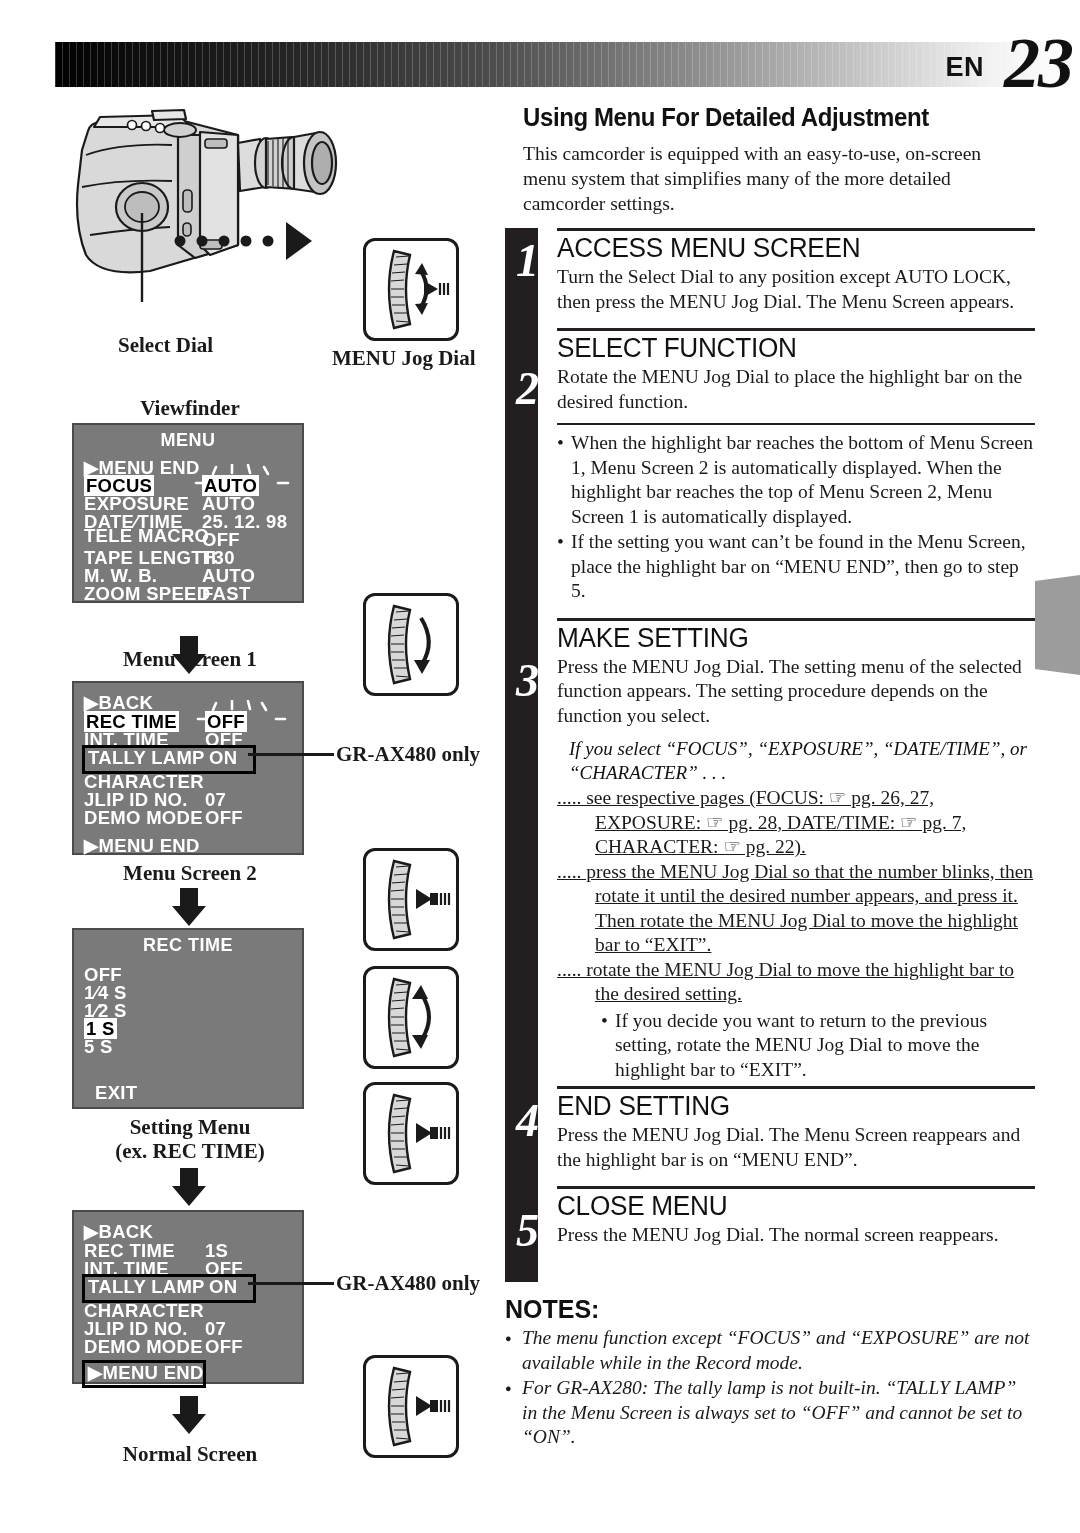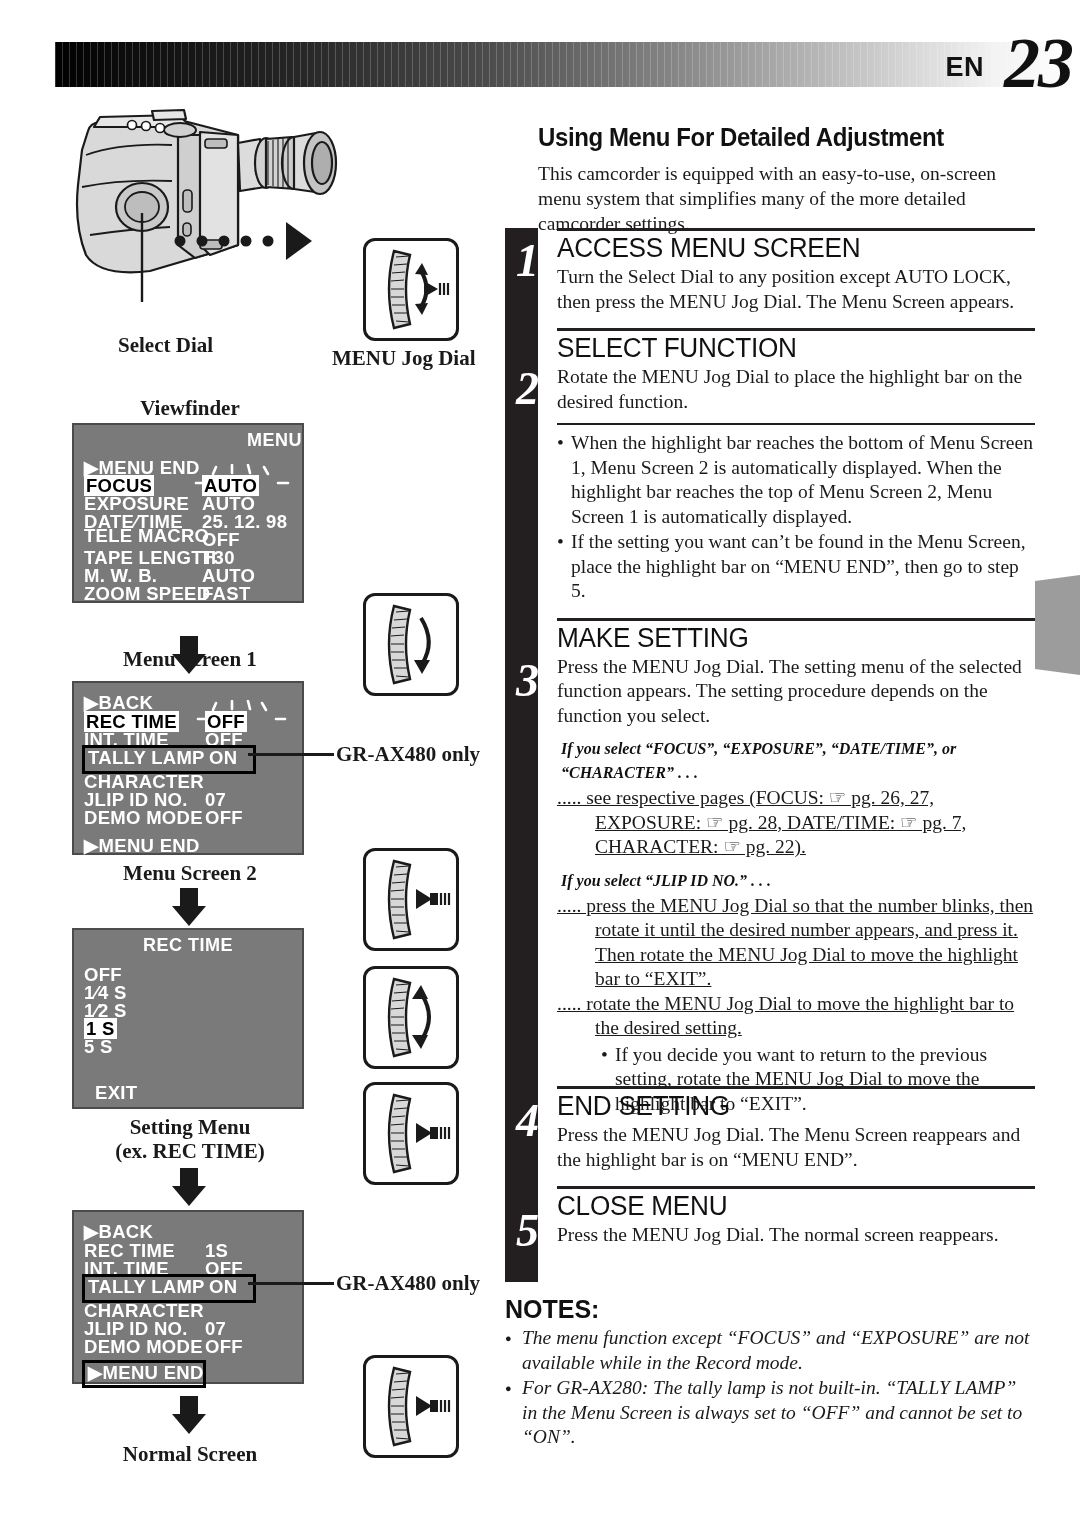--- a/index.html
+++ b/index.html
@@ -22,21 +22,21 @@
     font-family:"Liberation Sans", sans-serif;
     font-size:27px;letter-spacing:.5px;color:#111;font-weight:700;
   }
   .hdr-num{
     position:absolute;right:8px;top:22px;
     font-family:"Liberation Serif", serif;font-style:italic;
     font-size:72px;font-weight:700;color:#111;letter-spacing:-2px;
   }
 
   
-  .rcol{position:absolute;left:538px;top:103px;width:495px;margin-top:20px;}
+  .rcol{position:absolute;left:523px;top:103px;width:495px;}
   .doc-title{
     font-family:"Liberation Sans", sans-serif;
     font-weight:700;font-size:25.5px;color:#111;
     letter-spacing:-0.4px;margin:0 0 9px 0;
     transform:scaleX(.94);transform-origin:left center;
   }
   .intro{font-size:19.5px;line-height:25px;color:#1a1a1a;margin:0;}
 
   .steps{position:absolute;left:505px;top:228px;width:530px;}
   .stepbar{
@@ -56,22 +56,22 @@
     font-size:46px;color:#ffffff;line-height:1;
   }
 
   .bullets{margin:6px 0 0 0;padding:0;list-style:none;}
   .bullets li{
     font-size:19.5px;line-height:24.5px;color:#1a1a1a;
     padding-left:14px;position:relative;margin-bottom:1px;
   }
   .bullets li:before{content:"\2022";position:absolute;left:0;top:0;}
   .subhead{
-    font-weight:700;font-style:italic;font-size:16px;line-height:24px;
-    color:#111;margin:9px 0 1px 4px;
+    font-weight:400;font-style:italic;font-size:19px;line-height:24px;
+    color:#111;margin:9px 0 1px 12px;
   }
   .sub-p{
     font-size:19.5px;line-height:24.5px;color:#1a1a1a;margin:0;
     padding-left:38px;text-indent:-38px;text-decoration:underline;
   }
   .sub-bullets{margin:2px 0 0 44px;padding:0;list-style:none;}
   .sub-bullets li{
     font-size:19.5px;line-height:24.5px;color:#1a1a1a;
     padding-left:14px;position:relative;
   }
@@ -228,21 +228,21 @@
           <line x1="78" y1="42" x2="78" y2="54"></line>
         <line x1="82" y1="42" x2="82" y2="54"></line>
       </g>
     </svg>
   </div>
   <div class="lbl" style="left:332px;top:346px;">MENU Jog Dial</div>
 
   <div class="vfcap" style="left:70px;top:396px;width:240px;">Viewfinder</div>
 
   <div class="screen" style="left:72px;top:423px;width:228px;height:176px;">
-    <div class="scr-title" style="top:5px;text-align:right;">MENU</div>
+    <div class="scr-title" style="top:5px;">MENU</div>
     <div class="row" style="left:10px;top:32px;"><span>▶MENU  END</span></div>
 
     <div class="row" style="left:10px;top:50px;"><span class="hl">FOCUS</span></div>
     <div class="row" style="left:128px;top:50px;"><span class="hl">AUTO</span></div>
     <svg style="position:absolute;left:120px;top:39px;" width="96" height="32">
       <g stroke="#ffffff" stroke-width="2.6" stroke-linecap="round">
         <line x1="22" y1="3" x2="19" y2="10"></line>
           <line x1="38" y1="1" x2="38" y2="9"></line>
         <line x1="54" y1="1" x2="56" y2="9"></line>
           <line x1="70" y1="3" x2="74" y2="10"></line>
@@ -500,21 +500,20 @@
 
     <div class="step" style="margin-top:14px;">
       <div class="rule"></div>
       <div class="stepnum" style="top:40px;">3</div>
       <h2>MAKE SETTING</h2>
       <p>Press the MENU Jog Dial. The setting menu of the selected function appears. The setting procedure depends on the function you select.</p>
 
       <div class="subhead">If you select “FOCUS”, “EXPOSURE”, “DATE/TIME”, or “CHARACTER” . . .</div>
       <p class="sub-p">..... see respective pages (FOCUS: ☞ pg. 26, 27, EXPOSURE: ☞ pg. 28, DATE/TIME: ☞ pg. 7, CHARACTER: ☞ pg. 22).</p>
 
-      <div class="subhead">If you select “JLIP ID NO.” . . .</div>
       <p class="sub-p">..... press the MENU Jog Dial so that the number blinks, then rotate it until the desired number appears, and press it. Then rotate the MENU Jog Dial to move the highlight bar to “EXIT”.</p>
 
       <p class="sub-p">..... rotate the MENU Jog Dial to move the highlight bar to the desired setting.</p>
       <ul class="sub-bullets">
         <li>If you decide you want to return to the previous setting, rotate the MENU Jog Dial to move the highlight bar to “EXIT”.</li>
       </ul>
     </div>
   </div>
 
   <div class="steps" style="top:1086px;">

